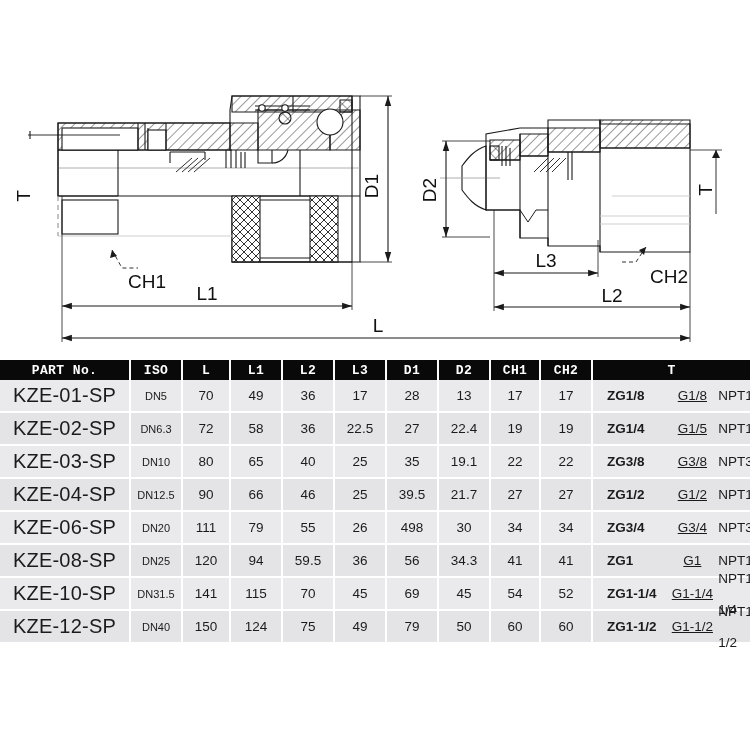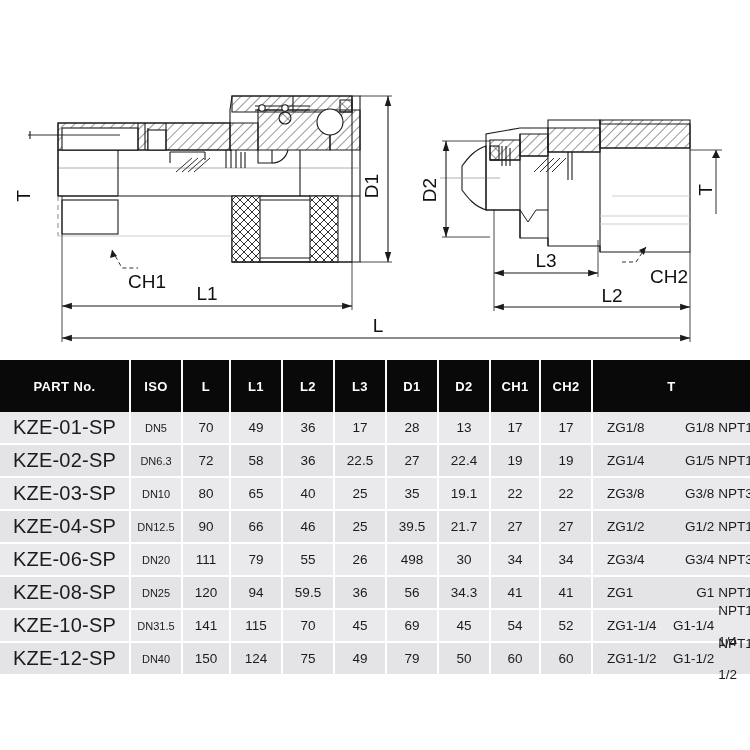--- a/index.html
+++ b/index.html
@@ -47,26 +47,27 @@
     border-collapse: collapse;
     width: 750px;
     table-layout: fixed;
   }
   table.spec thead th {
     background: #090909;
     color: #ffffff;
     font-size: 13px;
     font-weight: bold;
     letter-spacing: 0.4px;
-    height: 36px;
-    padding: 8px;
+    height: 20px;
+    padding: 0;
     text-align: center;
     vertical-align: middle;
     border-right: 2px solid #fbfbfb;
     border-bottom: 0;
+    font-family: Liberation Mono, monospace;
   }
   table.spec thead th:last-child { border-right: 0; }
 
   table.spec tbody td {
     font-size: 13.5px;
     color: #1b1b1b;
     height: 31px;
     padding: 0;
     text-align: center;
     vertical-align: middle;
@@ -89,22 +90,22 @@
     width: 100%;
     height: 31px;
     align-items: center;
   }
   .t-inner > span {
     flex: 1 1 33.33%;
     text-align: center;
     font-size: 13.5px;
     line-height: 31px;
   }
-  .t-inner > span.t-zg { text-align: left; padding-left: 14px; flex: 0 0 34%; }
-  .t-inner > span.t-g  { text-align: right; padding-left: 10px; flex: 0 0 28%; }
+  .t-inner > span.t-zg { text-align: left; padding-left: 14px; flex: 0 0 34%; font-weight: bold; }
+  .t-inner > span.t-g  { text-align: center; padding-left: 10px; flex: 0 0 28%; text-decoration: underline; }
   .t-inner > span.t-npt{ text-align: left; padding-left: 4px;  flex: 1 1 auto; }
 
   tbody tr:nth-child(odd) td.tcol .t-inner { background: #eaeaec; }
   tbody tr:nth-child(even) td.tcol .t-inner { background: #e4e4e7; }
 </style>
 </head>
 <body>
 
 <div id="drawing-area">
   <svg id="drawing-svg" width="750" height="358" viewBox="0 0 750 358">

